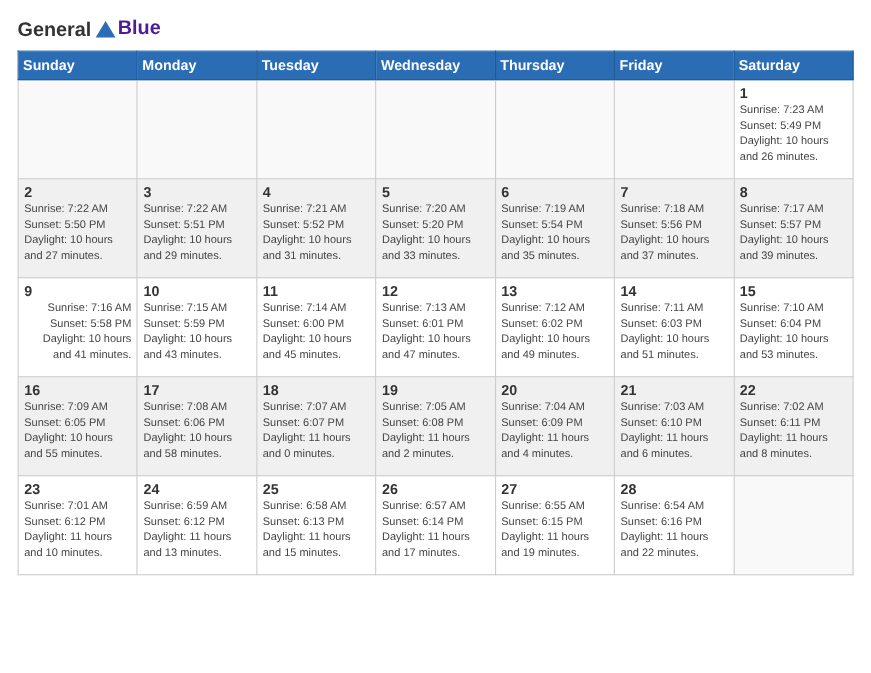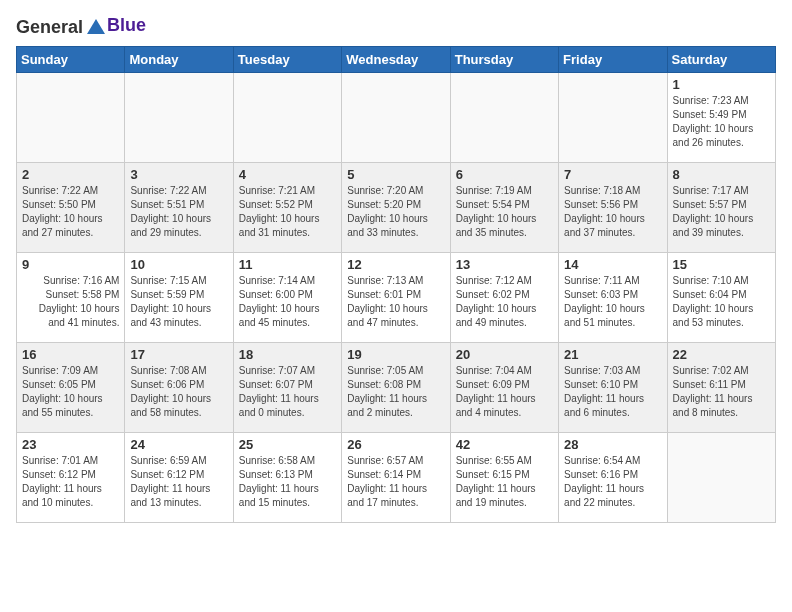--- a/index.html
+++ b/index.html
@@ -315,21 +315,21 @@
 and 15 minutes.</div>
         </td>
         <td>
           <span class="day-num">26</span>
           <div class="day-info" style="white-space: pre-line;">Sunrise: 6:57 AM
 Sunset: 6:14 PM
 Daylight: 11 hours
 and 17 minutes.</div>
         </td>
         <td>
-          <span class="day-num">42</span>
+          <span class="day-num">27</span>
           <div class="day-info" style="white-space: pre-line;">Sunrise: 6:55 AM
 Sunset: 6:15 PM
 Daylight: 11 hours
 and 19 minutes.</div>
         </td>
         <td>
           <span class="day-num">28</span>
           <div class="day-info" style="white-space: pre-line;">Sunrise: 6:54 AM
 Sunset: 6:16 PM
 Daylight: 11 hours

